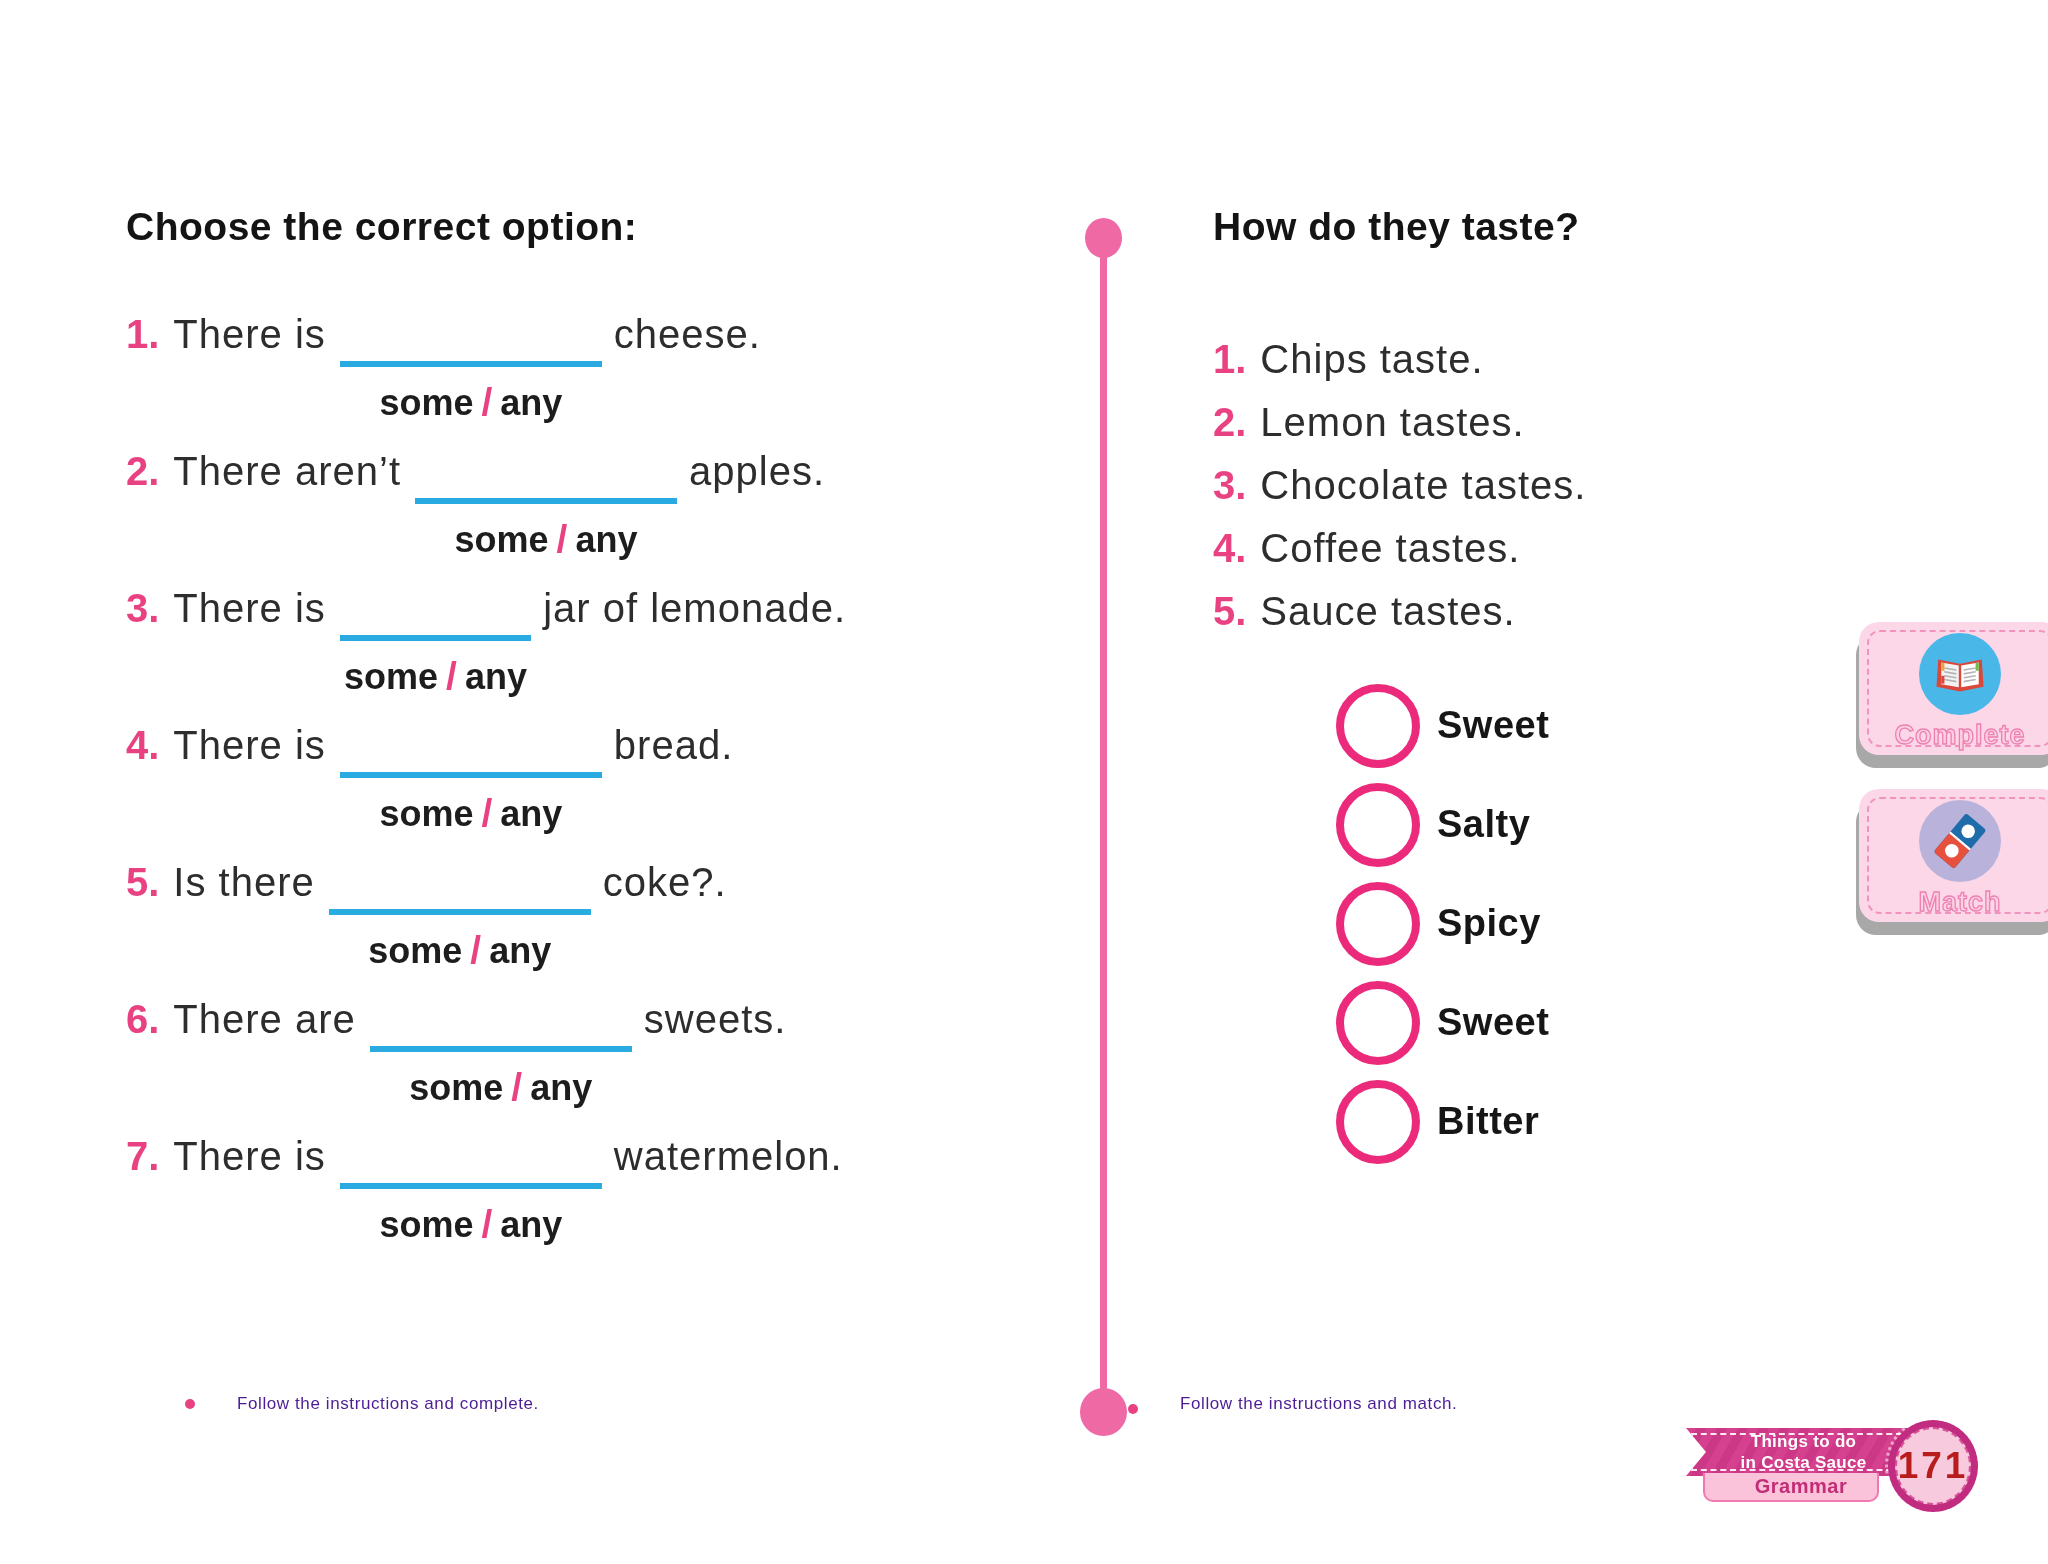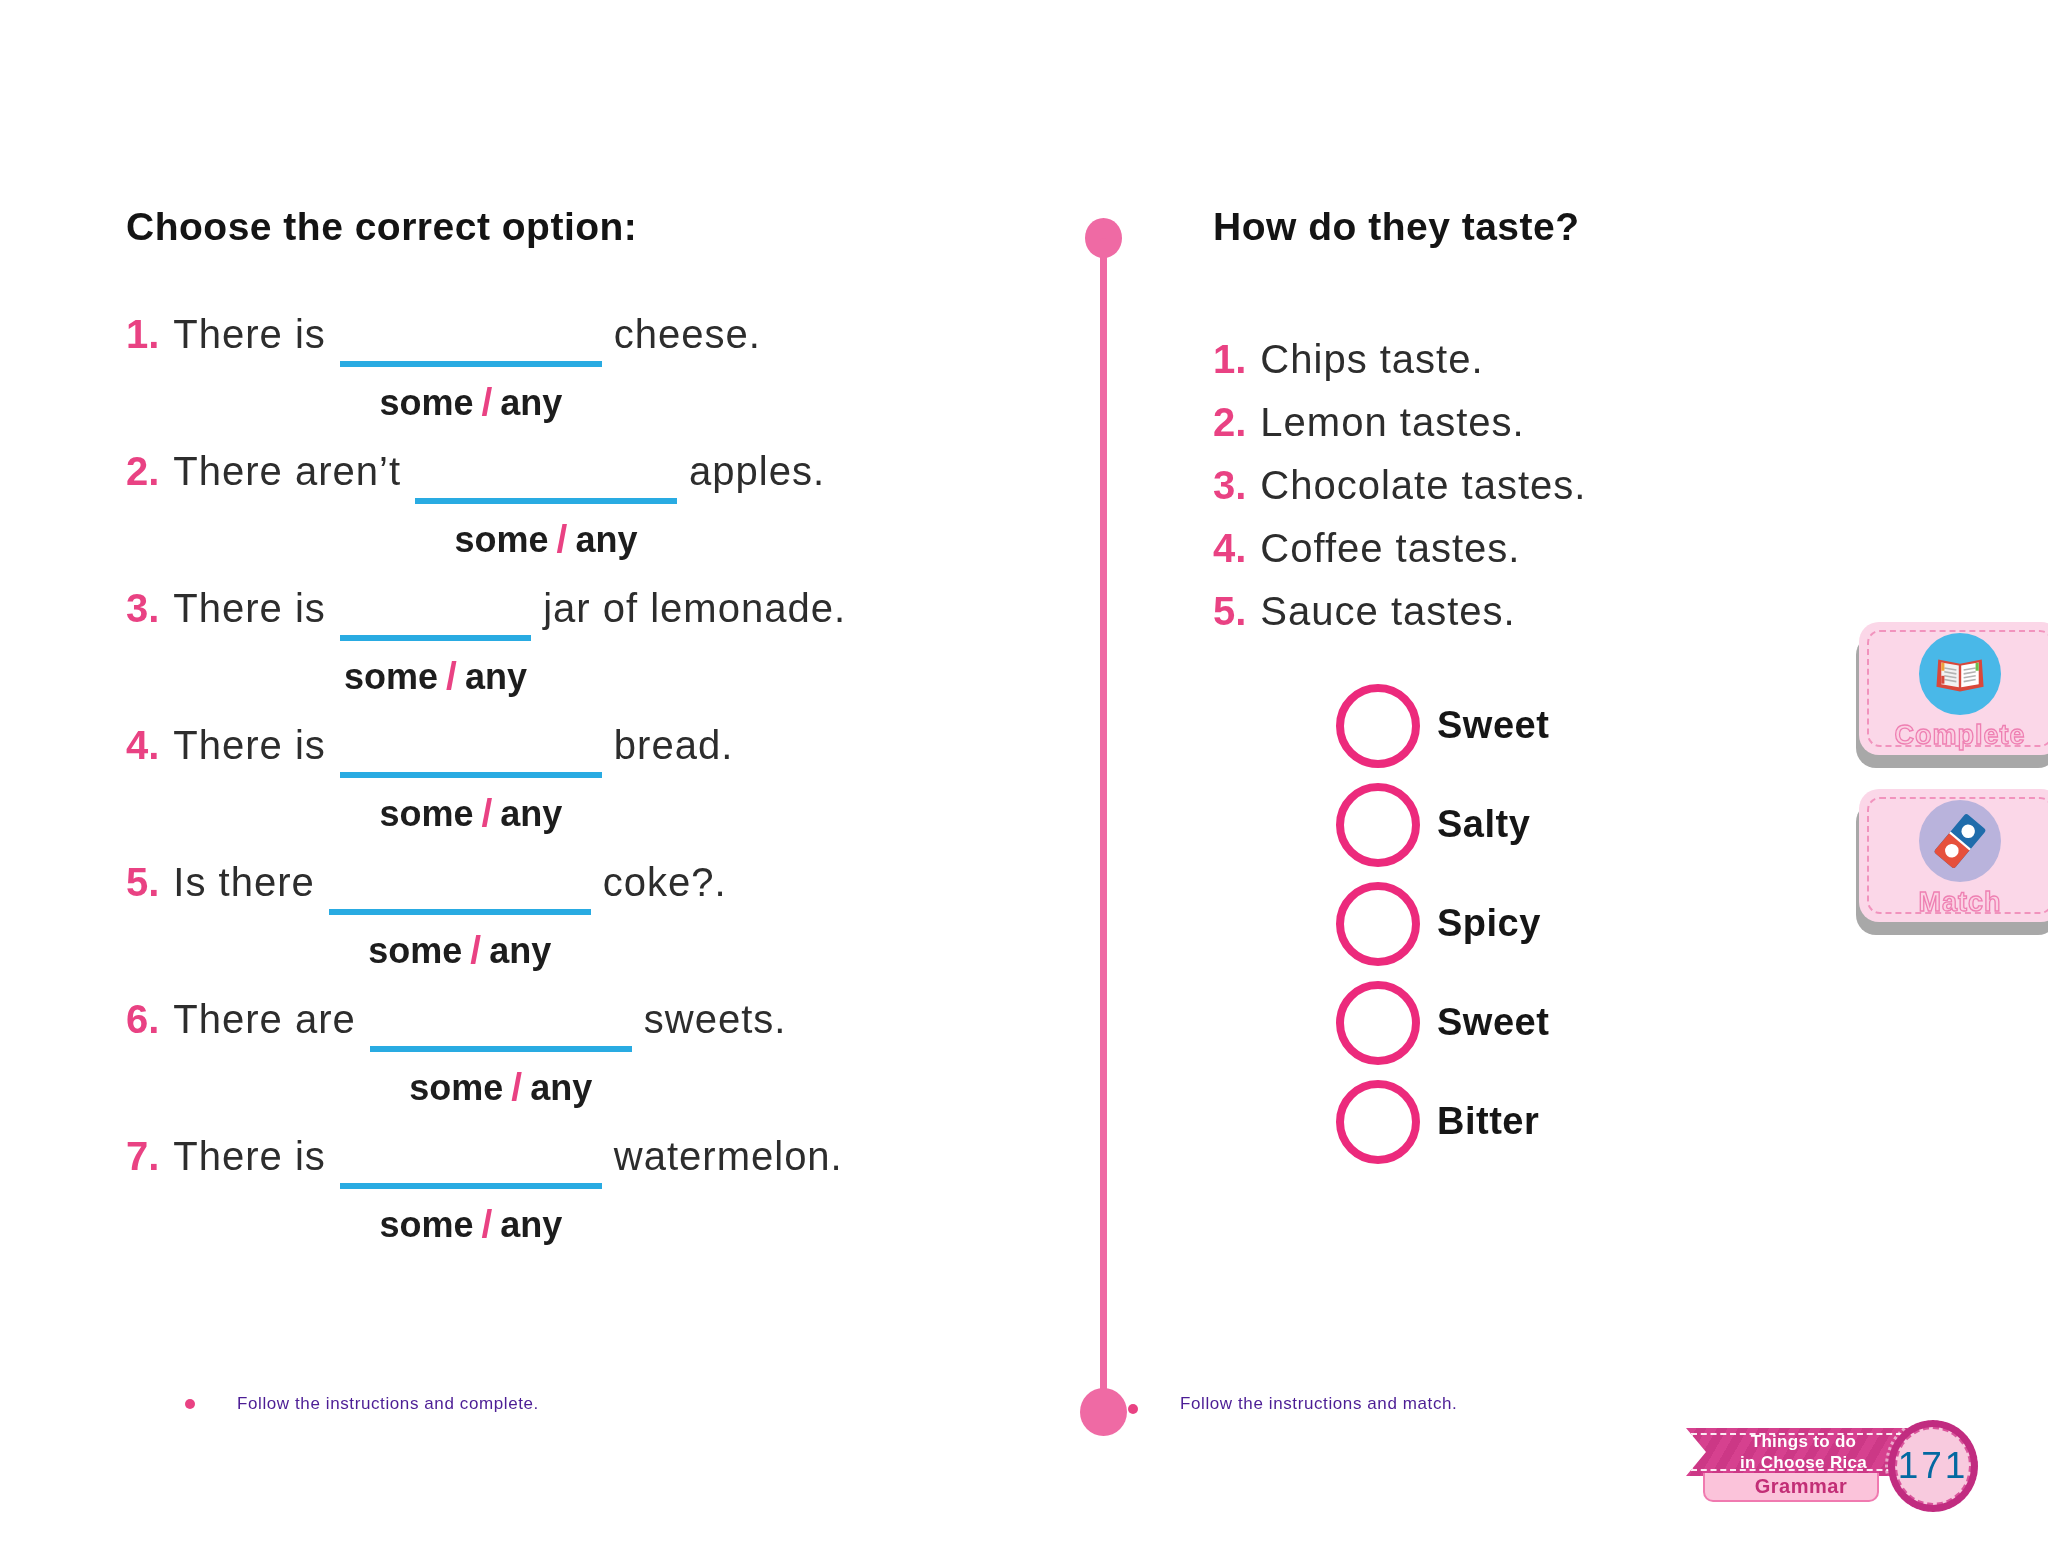--- a/index.html
+++ b/index.html
@@ -87,21 +87,21 @@
     color:#c22e76;font-weight:700;font-size:20px;text-align:center;line-height:26px;letter-spacing:.5px;padding-left:20px;
   }
   .page-badge{
     position:absolute;left:1888px;top:1420px;width:90px;height:92px;border-radius:50%;
     background:#c12c80;
   }
   .page-badge::before{content:"";position:absolute;inset:-3px;border:3px dotted #ffffff;border-radius:50%;opacity:.55;}
   .page-badge-inner{
     position:absolute;inset:7px;background:#f8cade;border-radius:50%;border:2px dashed #d9549b;
     display:flex;align-items:center;justify-content:center;
-    font-weight:400;font-size:37px;color:#0369a1;letter-spacing:3px;
+    font-weight:700;font-size:37px;color:#b91c1c;letter-spacing:3px;
   }
 </style>
 </head>
 <body>
 
 <div class="left-col">
   <h2 class="col-title">Choose the correct option:</h2>
 
   <div class="items">
 
@@ -296,18 +296,18 @@
         <circle cx="24" cy="13.5" r="5.6" fill="#ffffff"></circle>
         <circle cx="24" cy="34.5" r="5.6" fill="#ffffff"></circle>
       </g>
     </svg>
   </span>
   <span class="card-label">Match</span>
 </div>
 
 <div class="ribbon">
   <span>Things to do</span>
-  <span>in Choose Rica</span>
+  <span>in Costa Sauce</span>
 </div>
 <div class="grammar-tab">Grammar</div>
 <div class="page-badge">
   <div class="page-badge-inner">171</div>
 </div>
 
 </body></html>

